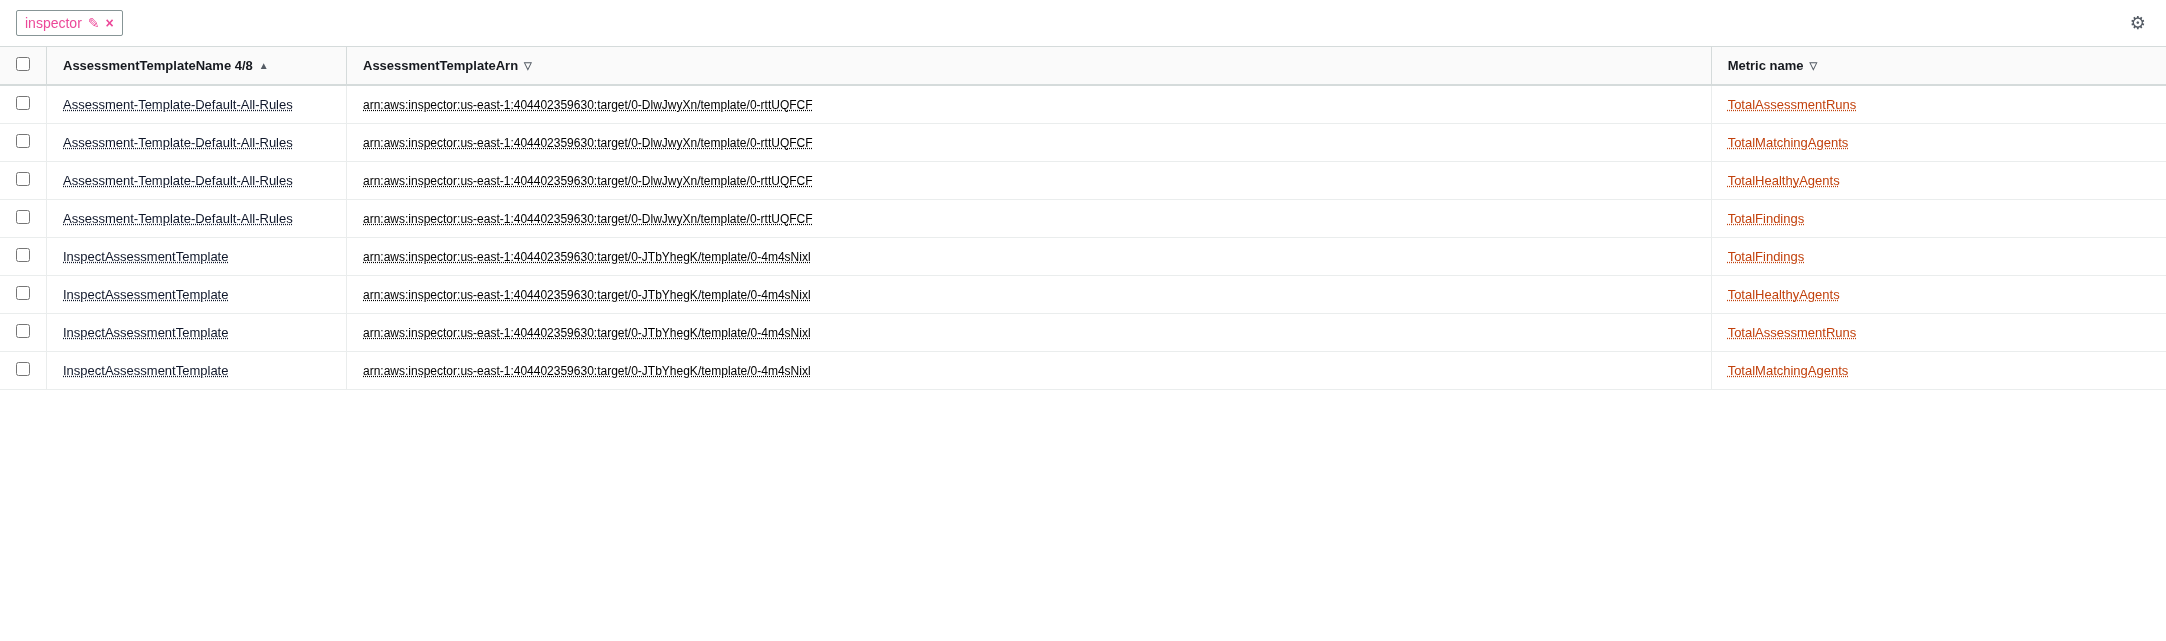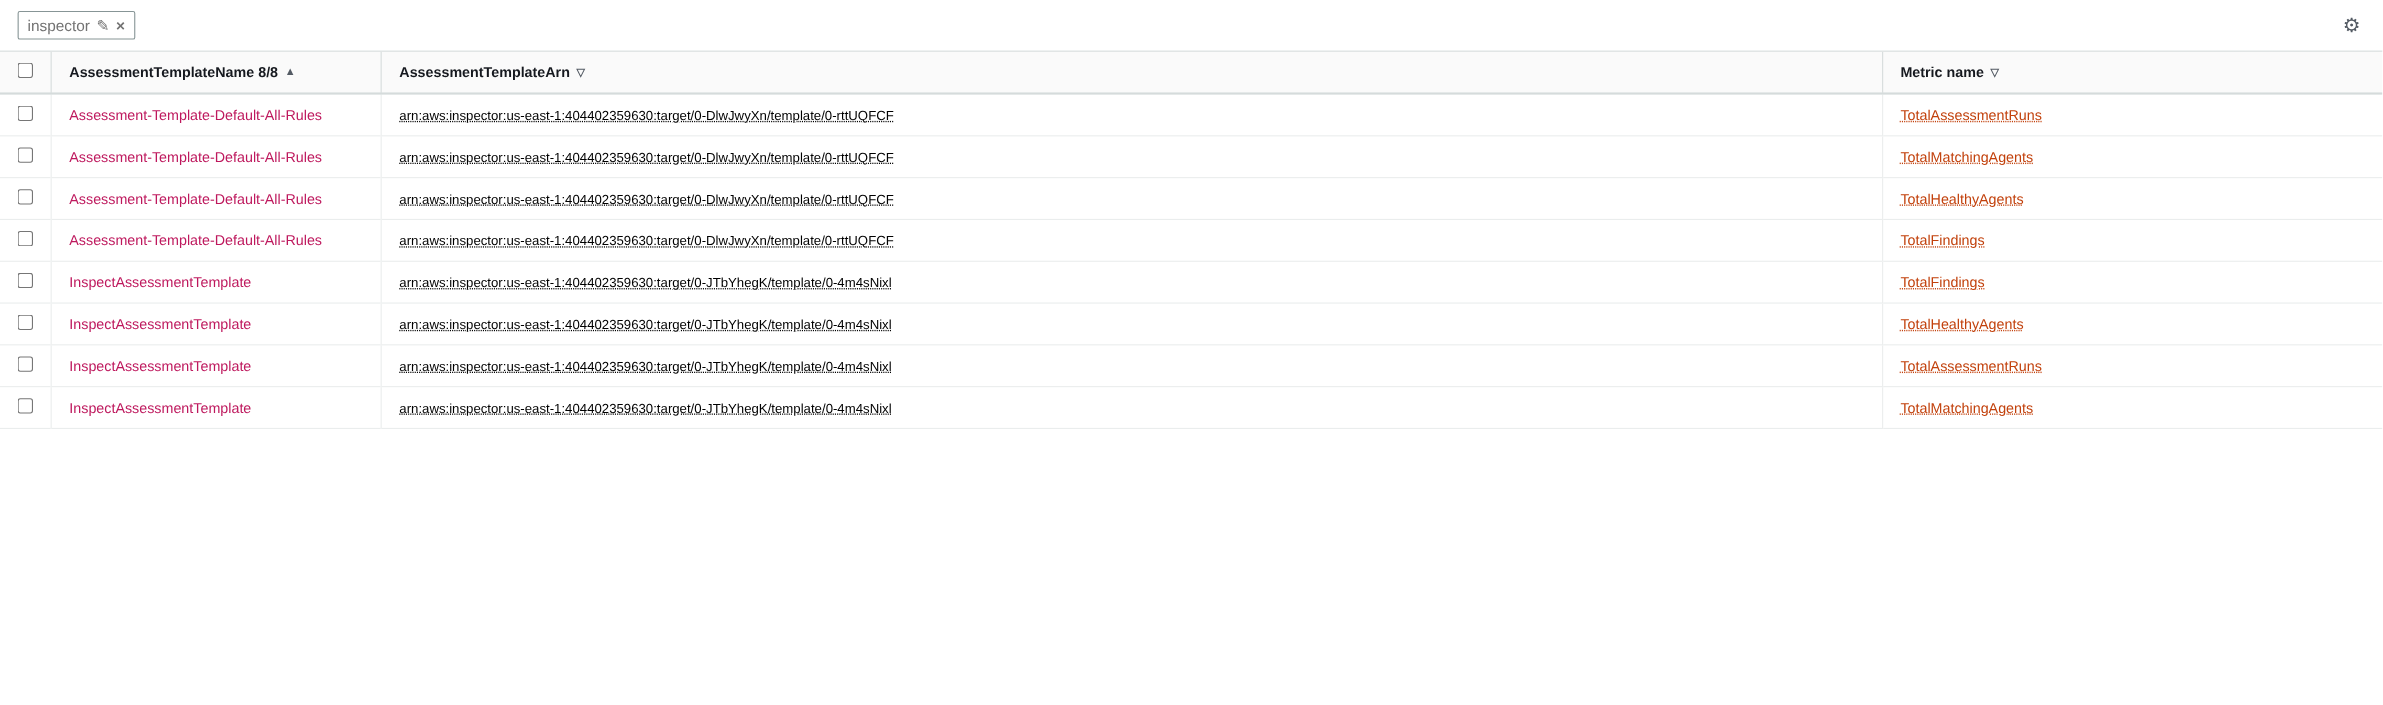--- a/index.html
+++ b/index.html
@@ -29,21 +29,21 @@
       align-items: center;
       border: 1px solid #879596;
       border-radius: 2px;
       padding: 4px 8px;
       gap: 6px;
       background: #fff;
     }
 
     .search-tag span {
       font-size: 14px;
-      color: #737373;
+      color: #ec4899;
     }
 
     .tag-icon {
       cursor: pointer;
       color: #545b64;
       font-size: 12px;
     }
 
     .tag-close {
       cursor: pointer;
@@ -117,21 +117,22 @@
     tbody td:last-child {
       border-right: none;
     }
 
     .checkbox-cell {
       width: 40px;
       text-align: center;
     }
 
     .link-text {
-      color: #be185d;
+      color: #0f172a;
+      text-decoration: underline;
       text-decoration-style: dotted;
       cursor: pointer;
     }
 
     .arn-text {
       color: #000000;
       text-decoration: underline;
       text-decoration-style: dotted;
       cursor: pointer;
       font-size: 12px;
@@ -177,21 +178,21 @@
 
 <div class="table-container">
   <table>
     <thead>
       <tr>
         <th class="checkbox-cell">
           <input type="checkbox" style="">
         </th>
         <th class="col-name">
           <div class="th-content">
-            <span>AssessmentTemplateName 8/8</span>
+            <span>AssessmentTemplateName 4/8</span>
             <span class="sort-icon">▲</span>
           </div>
         </th>
         <th class="col-arn">
           <div class="th-content">
             <span>AssessmentTemplateArn</span>
             <span class="sort-icon">▽</span>
           </div>
         </th>
         <th class="col-metric">

